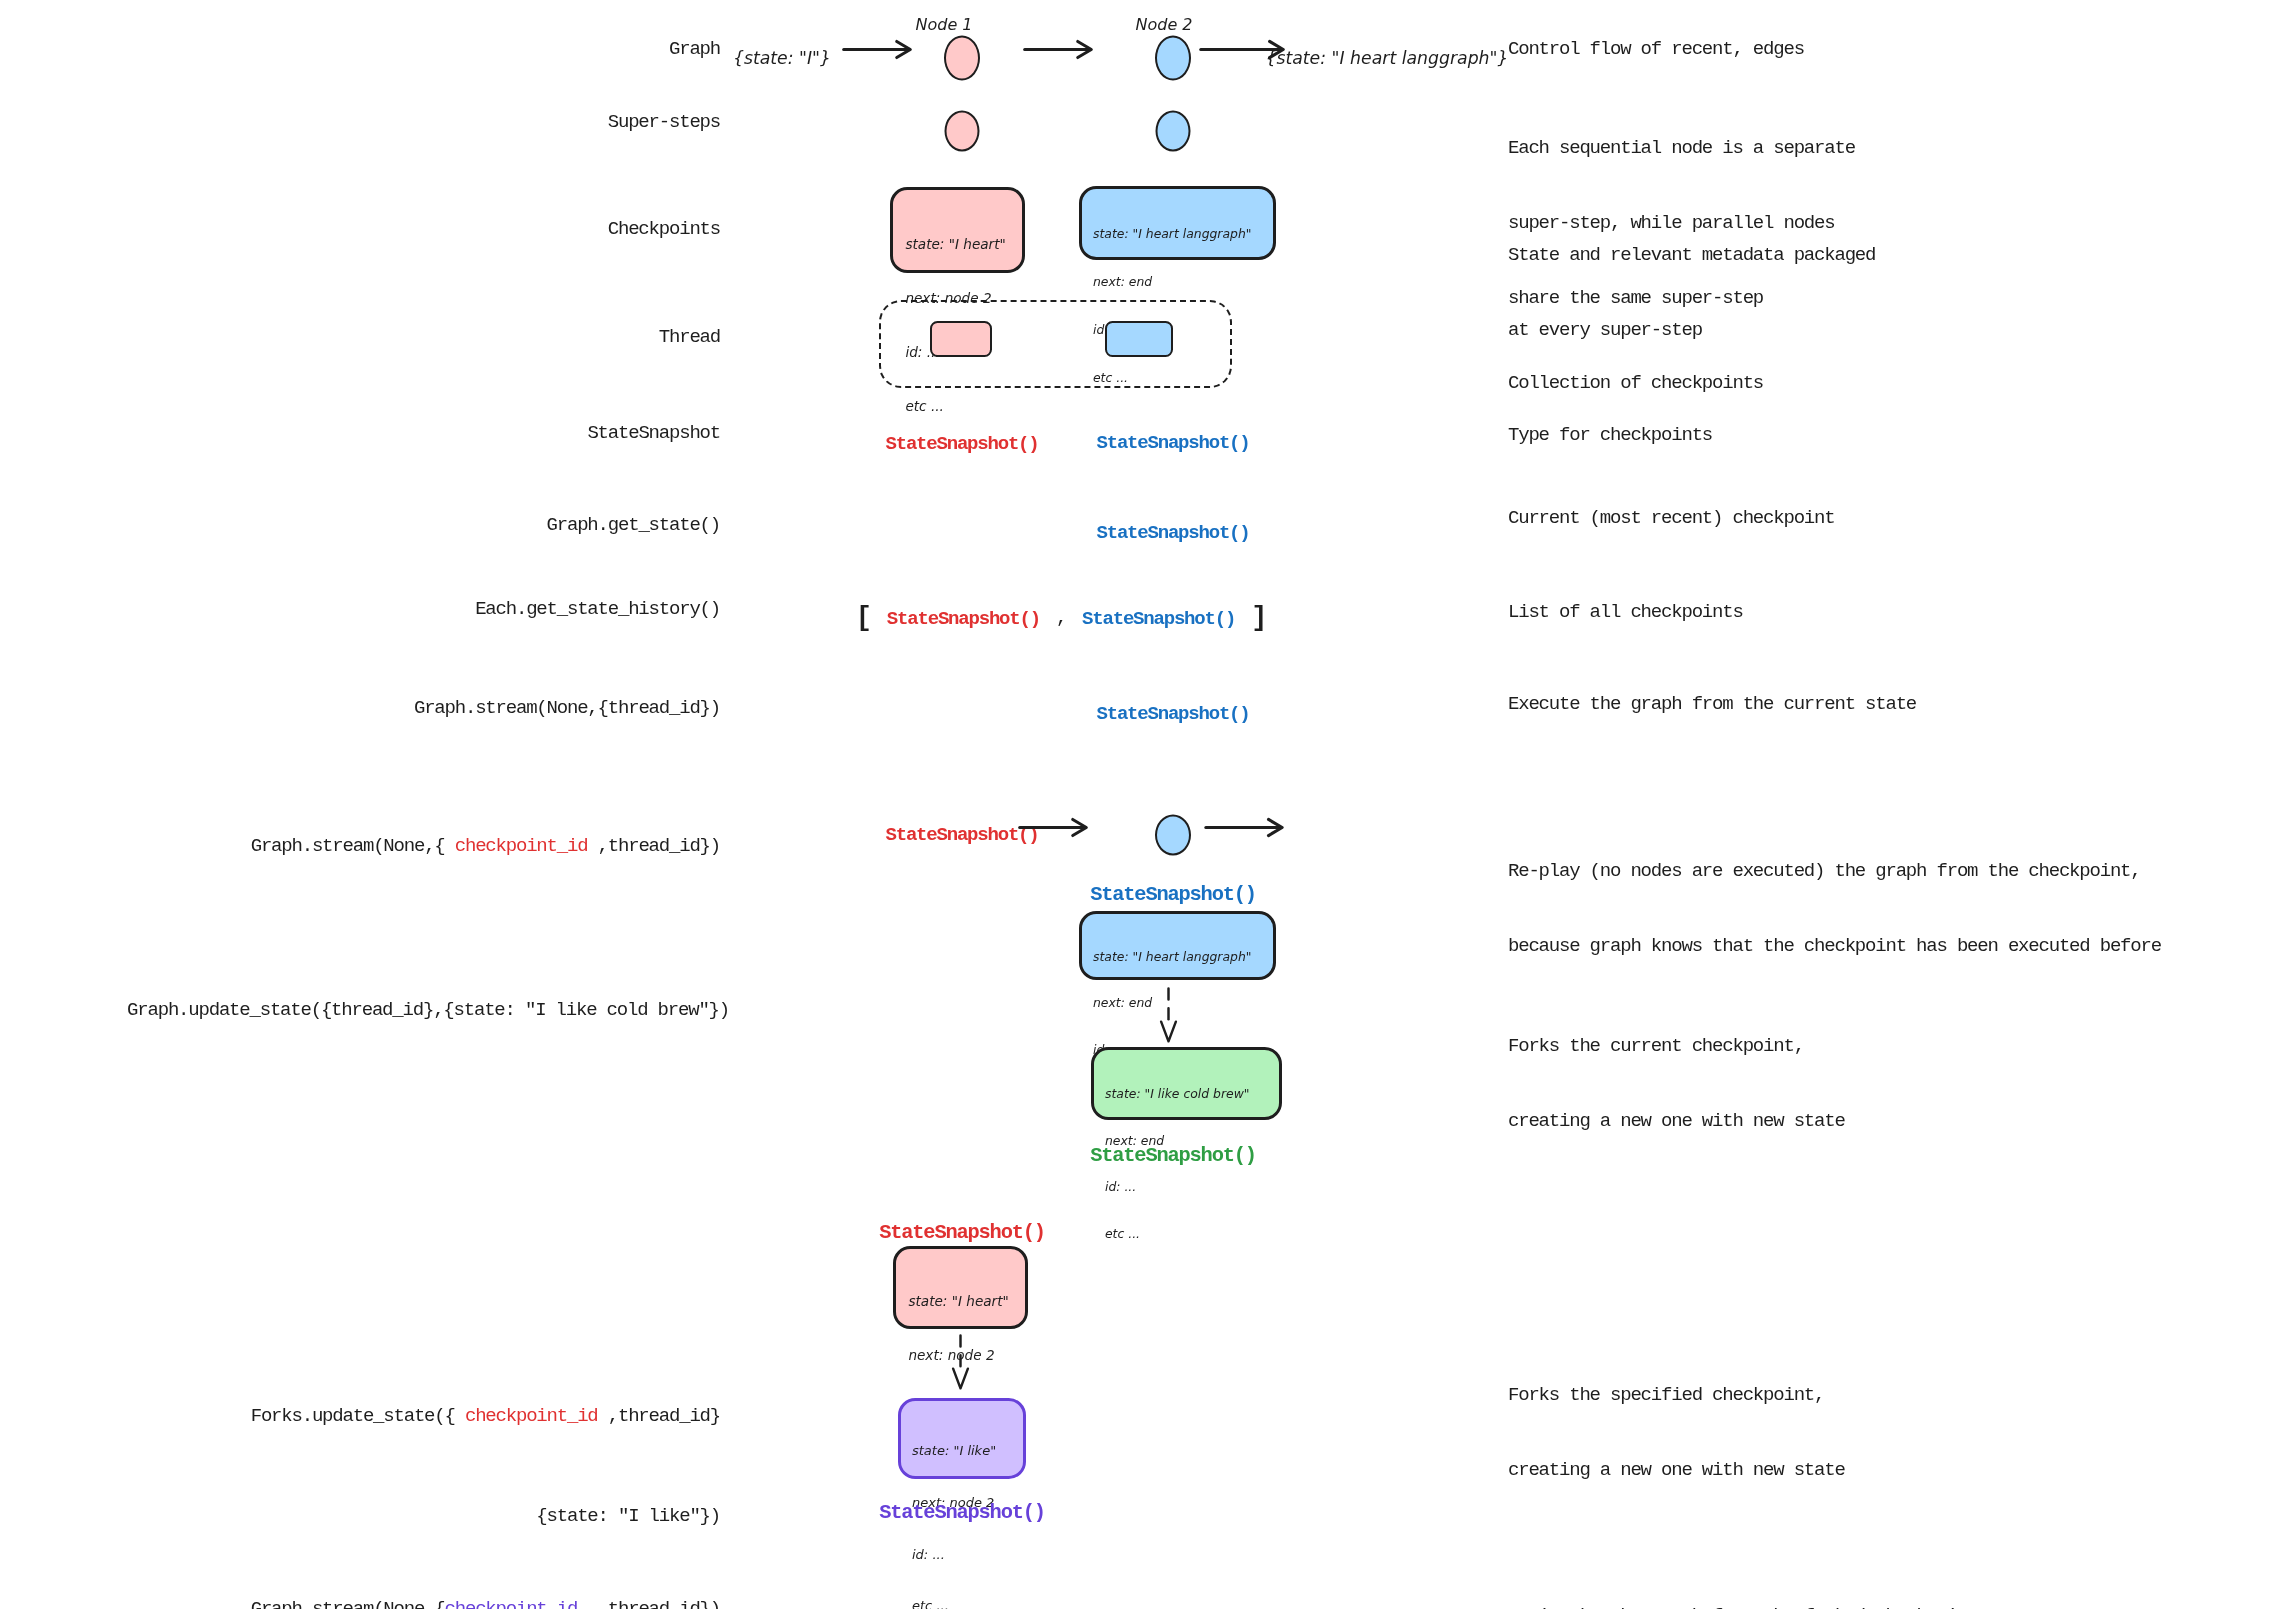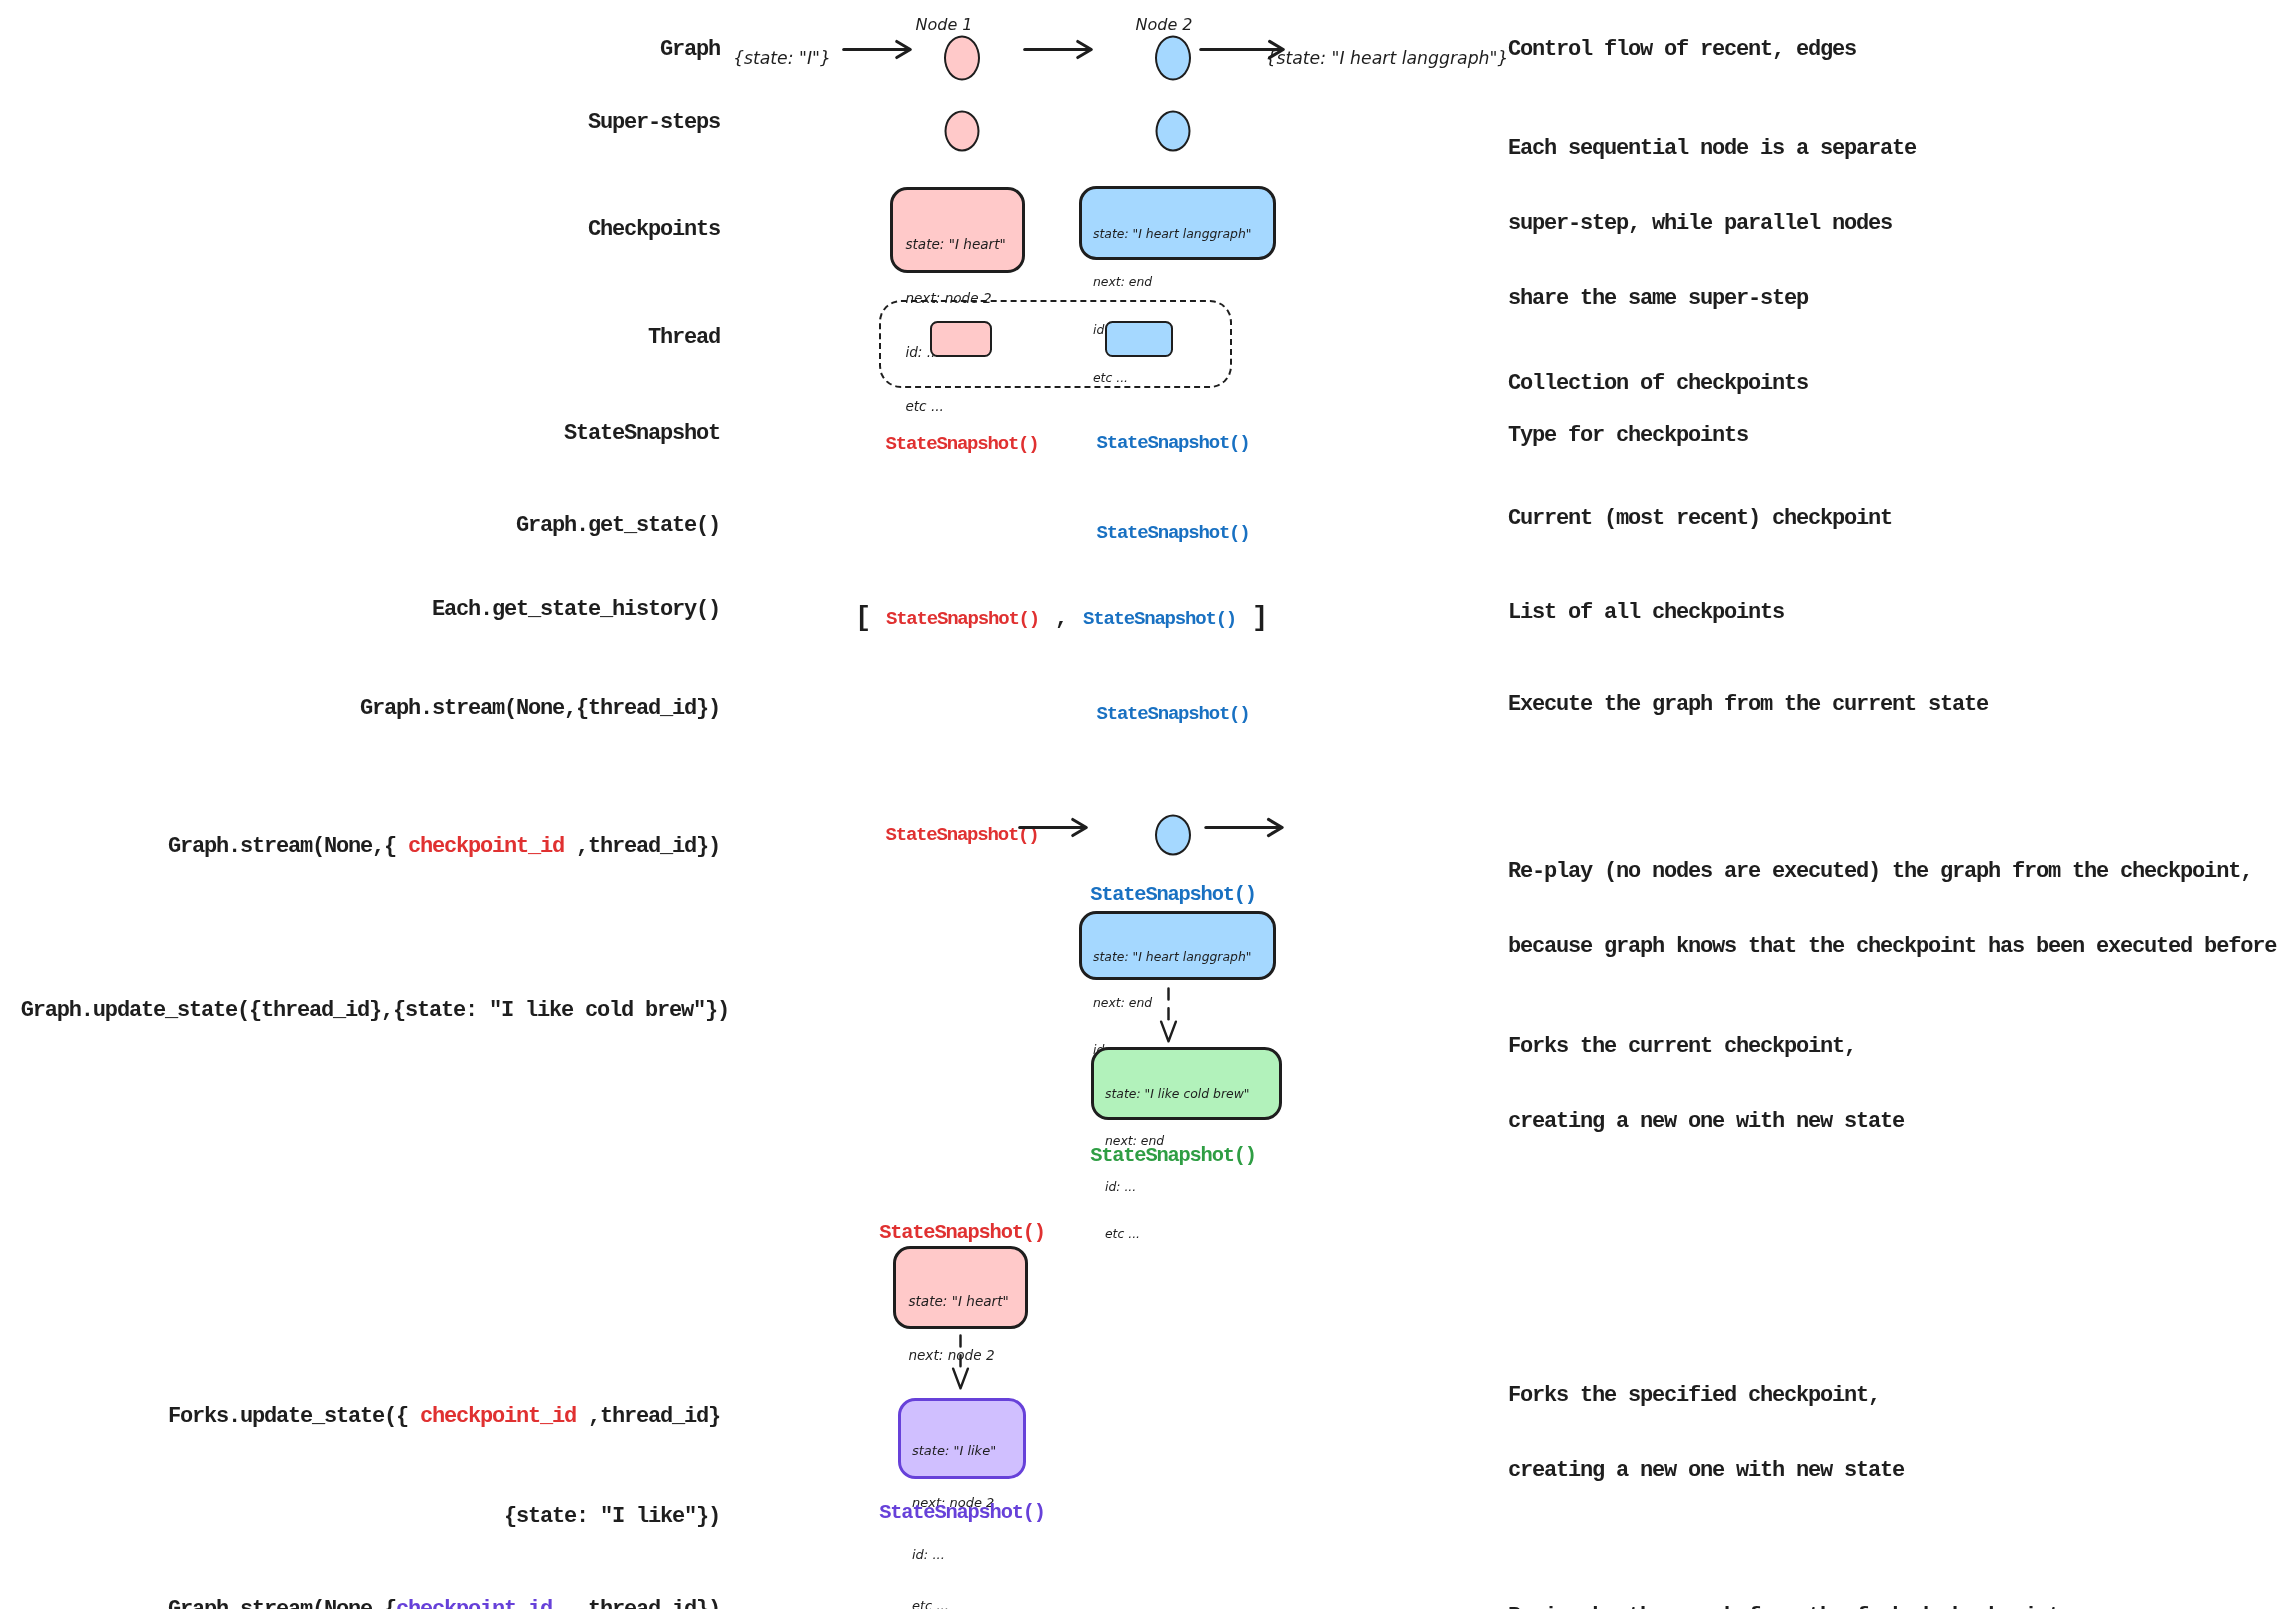--- a/index.html
+++ b/index.html
@@ -1,22 +1,22 @@
 <!DOCTYPE html>
 <html style="font-size:10px"><head>
 <meta charset="utf-8">
 <style>
   html,body{margin:0;padding:0;background:#ffffff;}
   .page{position:relative;width:2295px;height:1610px;background:#fff;overflow:hidden;
         font-family:"Liberation Mono","DejaVu Sans Mono",monospace;color:#1e1e1e;}
   .abs{position:absolute;}
   .ctr{position:absolute;transform:translate(-50%,-50%);margin-top:8px;}
   
-  .mono{font-family:"Liberation Mono","DejaVu Sans Mono",monospace;font-weight:700;
-        font-size:22px;letter-spacing:-1.2px;line-height:25px;white-space:pre;color:#1e1e1e;}
+  .mono{font-family:"Liberation Mono","DejaVu Sans Mono",monospace;font-weight:400;
+        font-size:19px;letter-spacing:-1.2px;line-height:25px;white-space:pre;color:#1e1e1e;}
   .llabel{position:absolute;right:1575px;text-align:right;}
   .desc{position:absolute;left:1508px;}
   
   .tok-red{color:#e03131;}
   .tok-blue{color:#1971c2;}
   .tok-green{color:#2f9e44;}
   .tok-purple{color:#6741d9;}
   
   .ss{font-family:"Liberation Mono","DejaVu Sans Mono",monospace;font-weight:700;
       font-size:19px;letter-spacing:-1.2px;white-space:pre;}
@@ -95,20 +95,24 @@
     </div>
   </div>
   <div class="card fill-blue" style="left:1079px;top:186px;width:197px;height:74px;padding:5px 11px;">
     <div class="hand" style="font-size:12.4px;line-height:16px;">
       <div>state: "I heart langgraph"</div>
       <div>next: end</div>
       <div>id: ...</div>
       <div>etc ...</div>
     </div>
   </div>
+  <div class="desc mono" style="top:193px;">
+    <div>State and relevant metadata packaged</div>
+    <div>at every super-step</div>
+  </div>
 
   <div class="llabel mono" style="top:325px;">Thread</div>
   <div class="thread-box" style="left:879px;top:300px;width:353px;height:88px;"></div>
   <div class="mini fill-pink" style="left:930px;top:321px;width:62px;height:36px;"></div>
   <div class="mini fill-blue" style="left:1105px;top:321px;width:68px;height:36px;"></div>
   <div class="desc mono" style="top:329px;margin-top:42px;">Collection of checkpoints</div>
 
   <div class="llabel mono" style="top:421px;">StateSnapshot</div>
   <div class="ctr ss tok-red" style="left:962px;top:436px;">StateSnapshot()</div>
   <div class="ctr ss tok-blue" style="left:1173px;top:435px;">StateSnapshot()</div>

